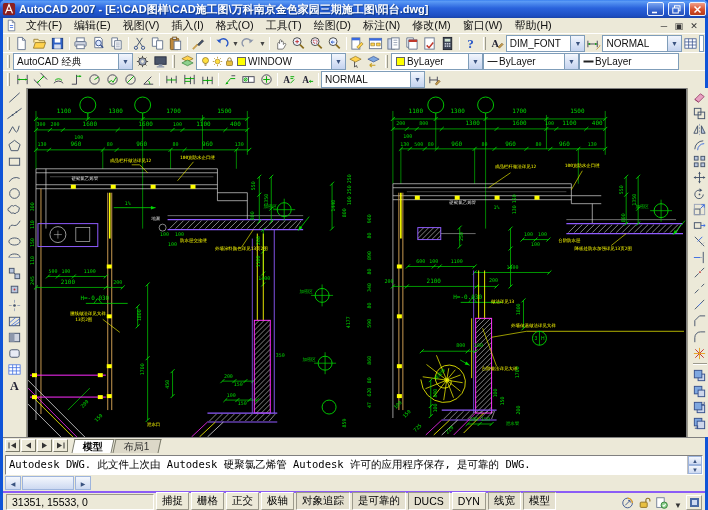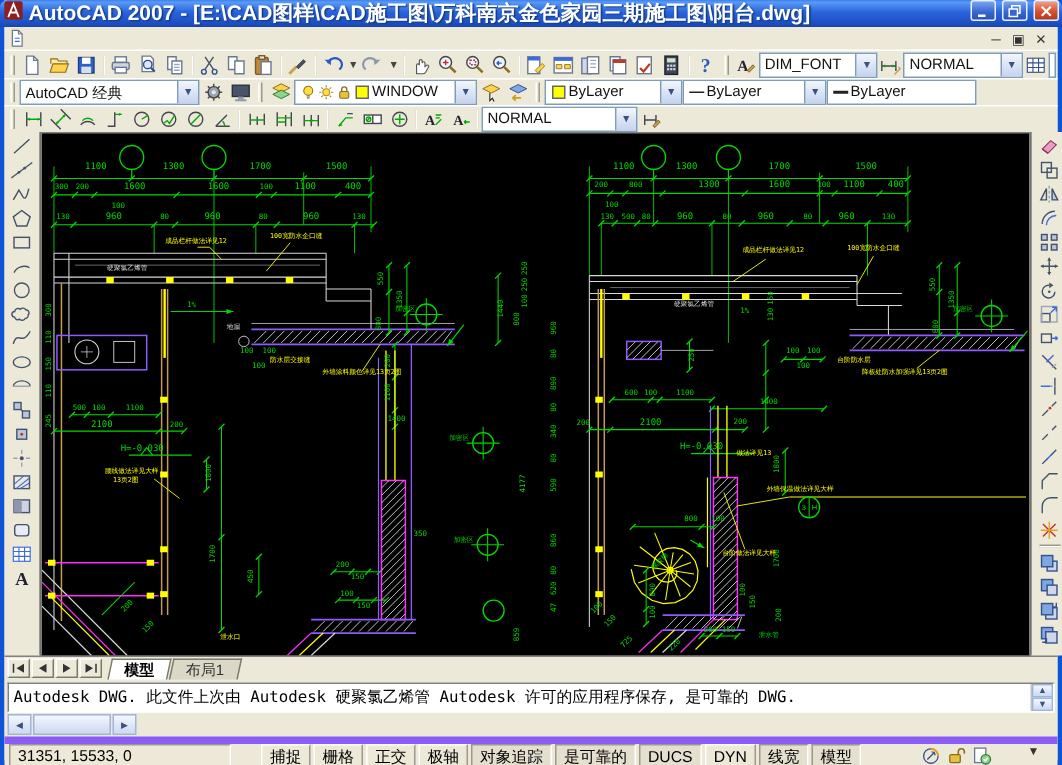--- a/index.html
+++ b/index.html
@@ -1,23 +1,23 @@
 <!DOCTYPE html>
 <html><head>
 <meta charset="utf-8">
 <style>
   *{box-sizing:border-box;margin:0;padding:0}
   html,body{width:708px;height:510px;overflow:hidden;background:#555}
   body{font-family:"Liberation Sans",sans-serif}
   .win{width:708px;height:510px;display:flex;flex-direction:column;background:#ece9d8;
        border-left:3px solid #0f54d7;border-right:3px solid #0f54d7;border-bottom:3px solid #0f54d7}
   
-  .titlebar{height:18px;flex:0 0 18px;display:flex;align-items:flex-start;padding:0 2px;
+  .titlebar{height:18px;flex:0 0 18px;display:flex;align-items:center;padding:0 2px;
     background:linear-gradient(180deg,#3a80f0 0%,#5a9af5 8%,#2a63dd 45%,#1c4ec2 88%,#1a44a8 100%);
-    border-radius:5px 5px 0 0;margin:-0px -3px 0 -3px;color:#fff;font-size:14px;font-weight:bold;
+    border-radius:5px 5px 0 0;margin:-0px -3px 0 -3px;color:#fff;font-size:11px;font-weight:bold;
     text-shadow:1px 1px 1px #123a7a;gap:3px}
   .titlebar .ticn{width:14px;height:14px;flex:0 0 14px}
   .titlebar .ttl{flex:1;white-space:nowrap;overflow:hidden}
   .wbtn{width:17px;height:14px;border-radius:2px;border:1px solid #eaf2ff;display:flex;align-items:center;
     justify-content:center;color:#fff;font-size:10px;line-height:1;margin-left:1px;
     background:linear-gradient(180deg,#79a5f2,#3766cf 60%,#2a52b8);padding:0}
   .wbtn.close{background:linear-gradient(180deg,#f0a08a,#d8502c 55%,#b63a18)}
   .wbtn svg{width:9px;height:9px}
   
   .menubar{height:15px;flex:0 0 15px;display:flex;align-items:center;font-size:11px;color:#111;
@@ -34,21 +34,21 @@
   .tb{width:18px;height:16px;background:none;border:1px solid transparent;padding:0;display:flex;
       align-items:center;justify-content:center}
   .tb svg,.ticon svg{width:15px;height:15px;display:block}
   .drop{width:9px;height:16px;border:none;background:none;font-size:7px;color:#444;padding:0}
   .combo{display:flex;align-items:center;height:17px;background:#fff;border:1px solid #7f9db9;
      font-size:10px;color:#111;padding-left:3px;overflow:hidden;white-space:nowrap}
   .combo .cval{flex:1;overflow:hidden;white-space:nowrap}
   .combo .arrow{flex:0 0 14px;height:100%;margin-left:2px;display:flex;align-items:center;justify-content:center;
      background:linear-gradient(180deg,#f2f6fd,#c4d3ef);border-left:1px solid #7f9db9;color:#39527f;font-size:7px}
   .combo .mi{width:11px;height:11px;flex:0 0 11px;margin-right:1px}
-  .w88{width:88px}.w104{width:104px}.w120{width:120px}.w150{width:122px}.w92{width:92px}.w96{width:96px}.w100{width:100px}
+  .w88{width:88px}.w104{width:104px}.w120{width:120px}.w150{width:150px}.w92{width:92px}.w96{width:96px}.w100{width:100px}
   .flexfill{flex:1}
   
   .main{flex:0 0 349px;height:349px;display:flex}
   .sidetb{width:24px;flex:0 0 24px;background:#ece9d8;display:flex;flex-direction:column;align-items:center;
      padding-top:1px;overflow:hidden}
   .sidetb .tb{height:16px;flex:0 0 16px}
   .sidetb .hsep{width:14px;height:1px;background:#9c9a8c;border-bottom:1px solid #fff;margin:2px 0;flex:0 0 2px}
   .canvas{width:660px;flex:0 0 660px;background:#000;position:relative;border:1px solid #808080;border-bottom:none}
   .canvas svg{position:absolute;left:0;top:0}
   
@@ -68,22 +68,22 @@
   .vscroll{width:15px;flex:0 0 15px;display:flex;flex-direction:column;border-left:1px solid #c0c0c0}
   .sbtn{flex:1;background:linear-gradient(180deg,#f4f7fd,#cdd9f1);border:1px solid #9db4dd;color:#39527f;
     font-size:6px;display:flex;align-items:center;justify-content:center;padding:0}
   .cmdrow2{height:14px;margin-top:1px;display:flex;gap:2px}
   .cmdprompt{flex:1;background:#fff;border:1px solid;border-color:#808080 #fff #fff #808080;
     font-size:10.5px;padding:0 3px;color:#000;white-space:nowrap;overflow:hidden}
   .hscroll{width:86px;flex:0 0 86px;display:flex}
   .hscroll .sbtn{flex:0 0 16px}
   .hthumb{flex:1;background:linear-gradient(180deg,#f4f7fd,#cdd9f1);border:1px solid #9db4dd;margin:0 1px}
   
-  .status{height:19px;flex:0 0 19px;display:flex;align-items:flex-start;background:#ece9d8;padding:0 3px;gap:20px;
-    font-size:10.5px;color:#000;border-top:5px solid #8b5cf6}
+  .status{height:19px;flex:0 0 19px;display:flex;align-items:flex-end;background:#ece9d8;padding:0 3px;gap:2px;
+    font-size:10.5px;color:#000;border-top:2px solid #8b5cf6}
   .coords{width:148px;flex:0 0 148px;border:1px solid;border-color:#9c9a8c #fff #fff #9c9a8c;
     padding:1px 5px;background:#ece9d8;white-space:nowrap}
   .stog{border:1px solid;border-color:#fff #9c9a8c #9c9a8c #fff;background:#ece9d8;padding:1px 5px;
     font-size:10.5px;white-space:nowrap;color:#000}
   .stog.on{border-color:#9c9a8c #fff #fff #9c9a8c;background:#e4e0cf}
   .trayspace{flex:1}
   .tray{width:15px;height:15px;background:none;border:none;padding:0}
   .tray svg{width:14px;height:14px;display:block}
   .traydrop{border:none;background:none;font-size:8px;color:#333;padding:0 2px}
   .cleanbtn{width:16px;height:15px;border:1px solid;border-color:#fff #9c9a8c #9c9a8c #fff;background:#ece9d8;
@@ -122,20 +122,33 @@
   </div>
 
   <div class="menubar">
     <span class="docicn">
       <svg viewBox="0 0 16 16">
           <path d="M4,1.5 h5 l3,3 v10 h-8 z" fill="#fff" stroke="#6a7890"></path>
           <path d="M9,1.5 v3 h3" fill="none" stroke="#6a7890"></path>
           <path d="M6,8 h4 M6,10.5 h4" stroke="#3a6ae0"></path>
         </svg>
     </span>
+    <span id="menu-items" style="display:flex">
+        <span class="menu-item">文件(F)</span>
+        <span class="menu-item">编辑(E)</span>
+        <span class="menu-item">视图(V)</span>
+        <span class="menu-item">插入(I)</span>
+        <span class="menu-item">格式(O)</span>
+        <span class="menu-item">工具(T)</span>
+        <span class="menu-item">绘图(D)</span>
+        <span class="menu-item">标注(N)</span>
+        <span class="menu-item">修改(M)</span>
+        <span class="menu-item">窗口(W)</span>
+        <span class="menu-item">帮助(H)</span>
+      </span>
     <span class="mchild">
       <span>─</span>
       <span>▣</span>
       <span>✕</span>
     </span>
   </div>
 
   <div class="trow row1">
     <span class="grip"></span>
     <span id="tb-standard" style="display:flex;align-items:center">

